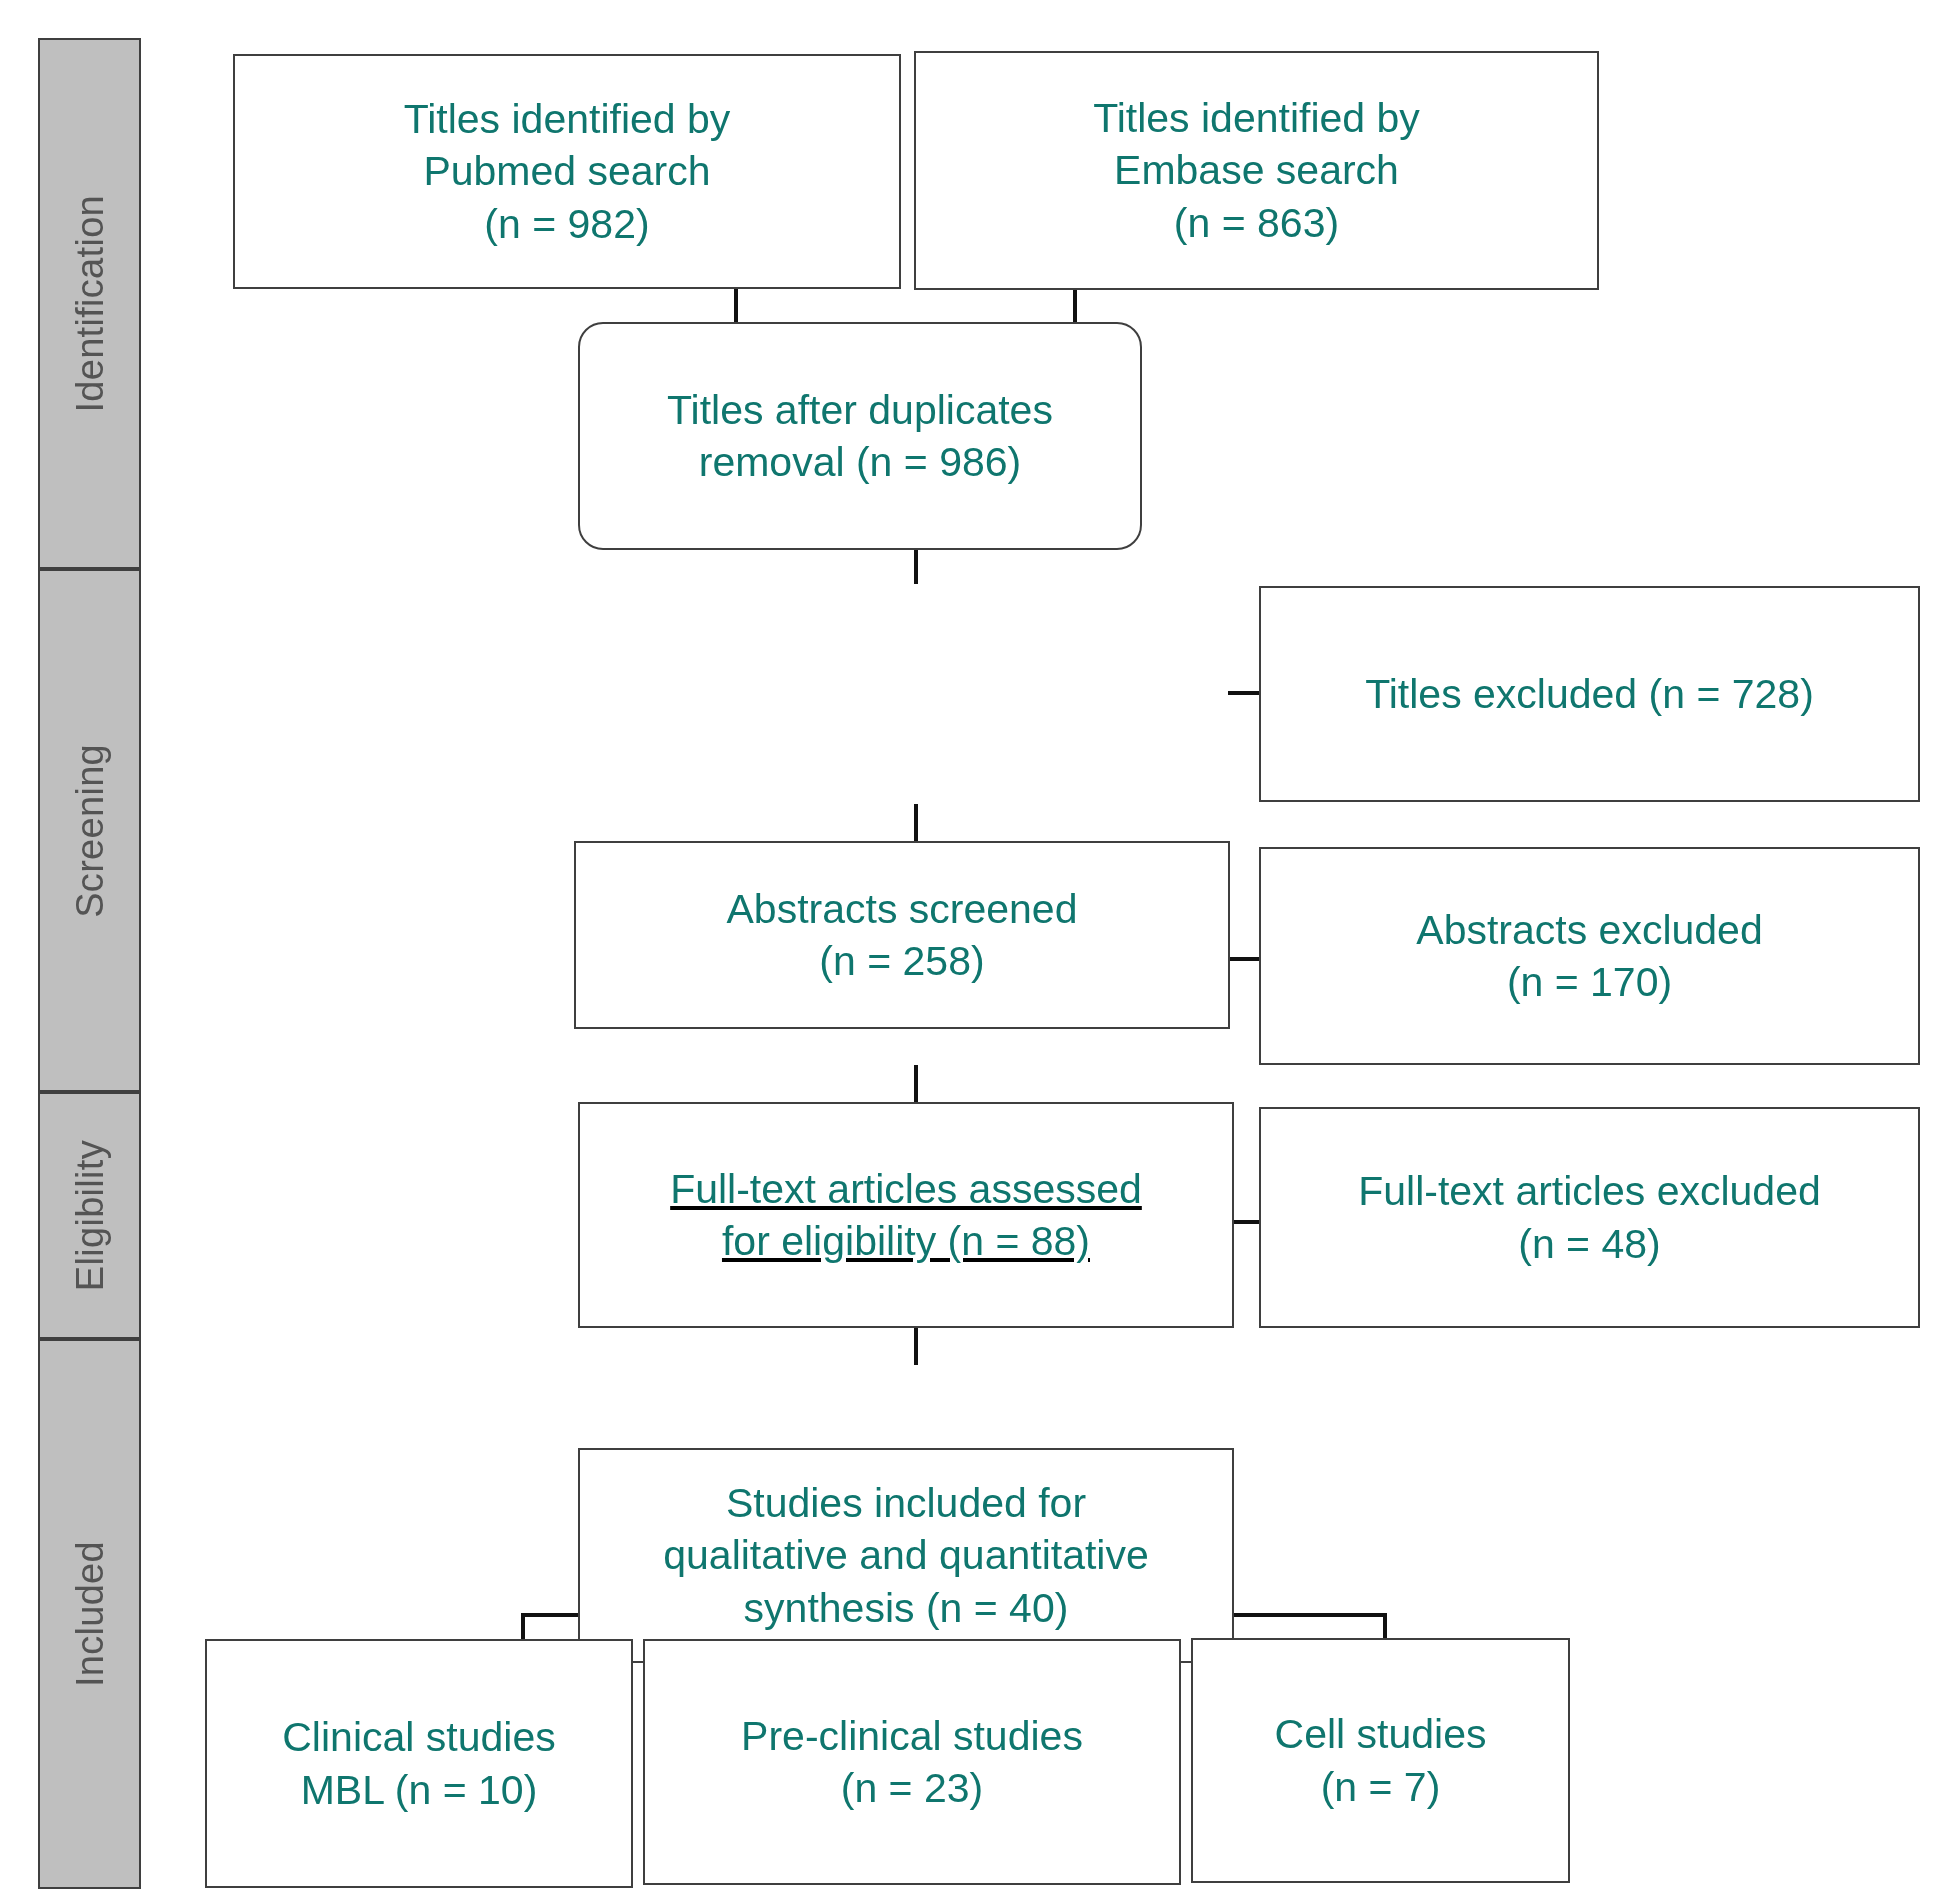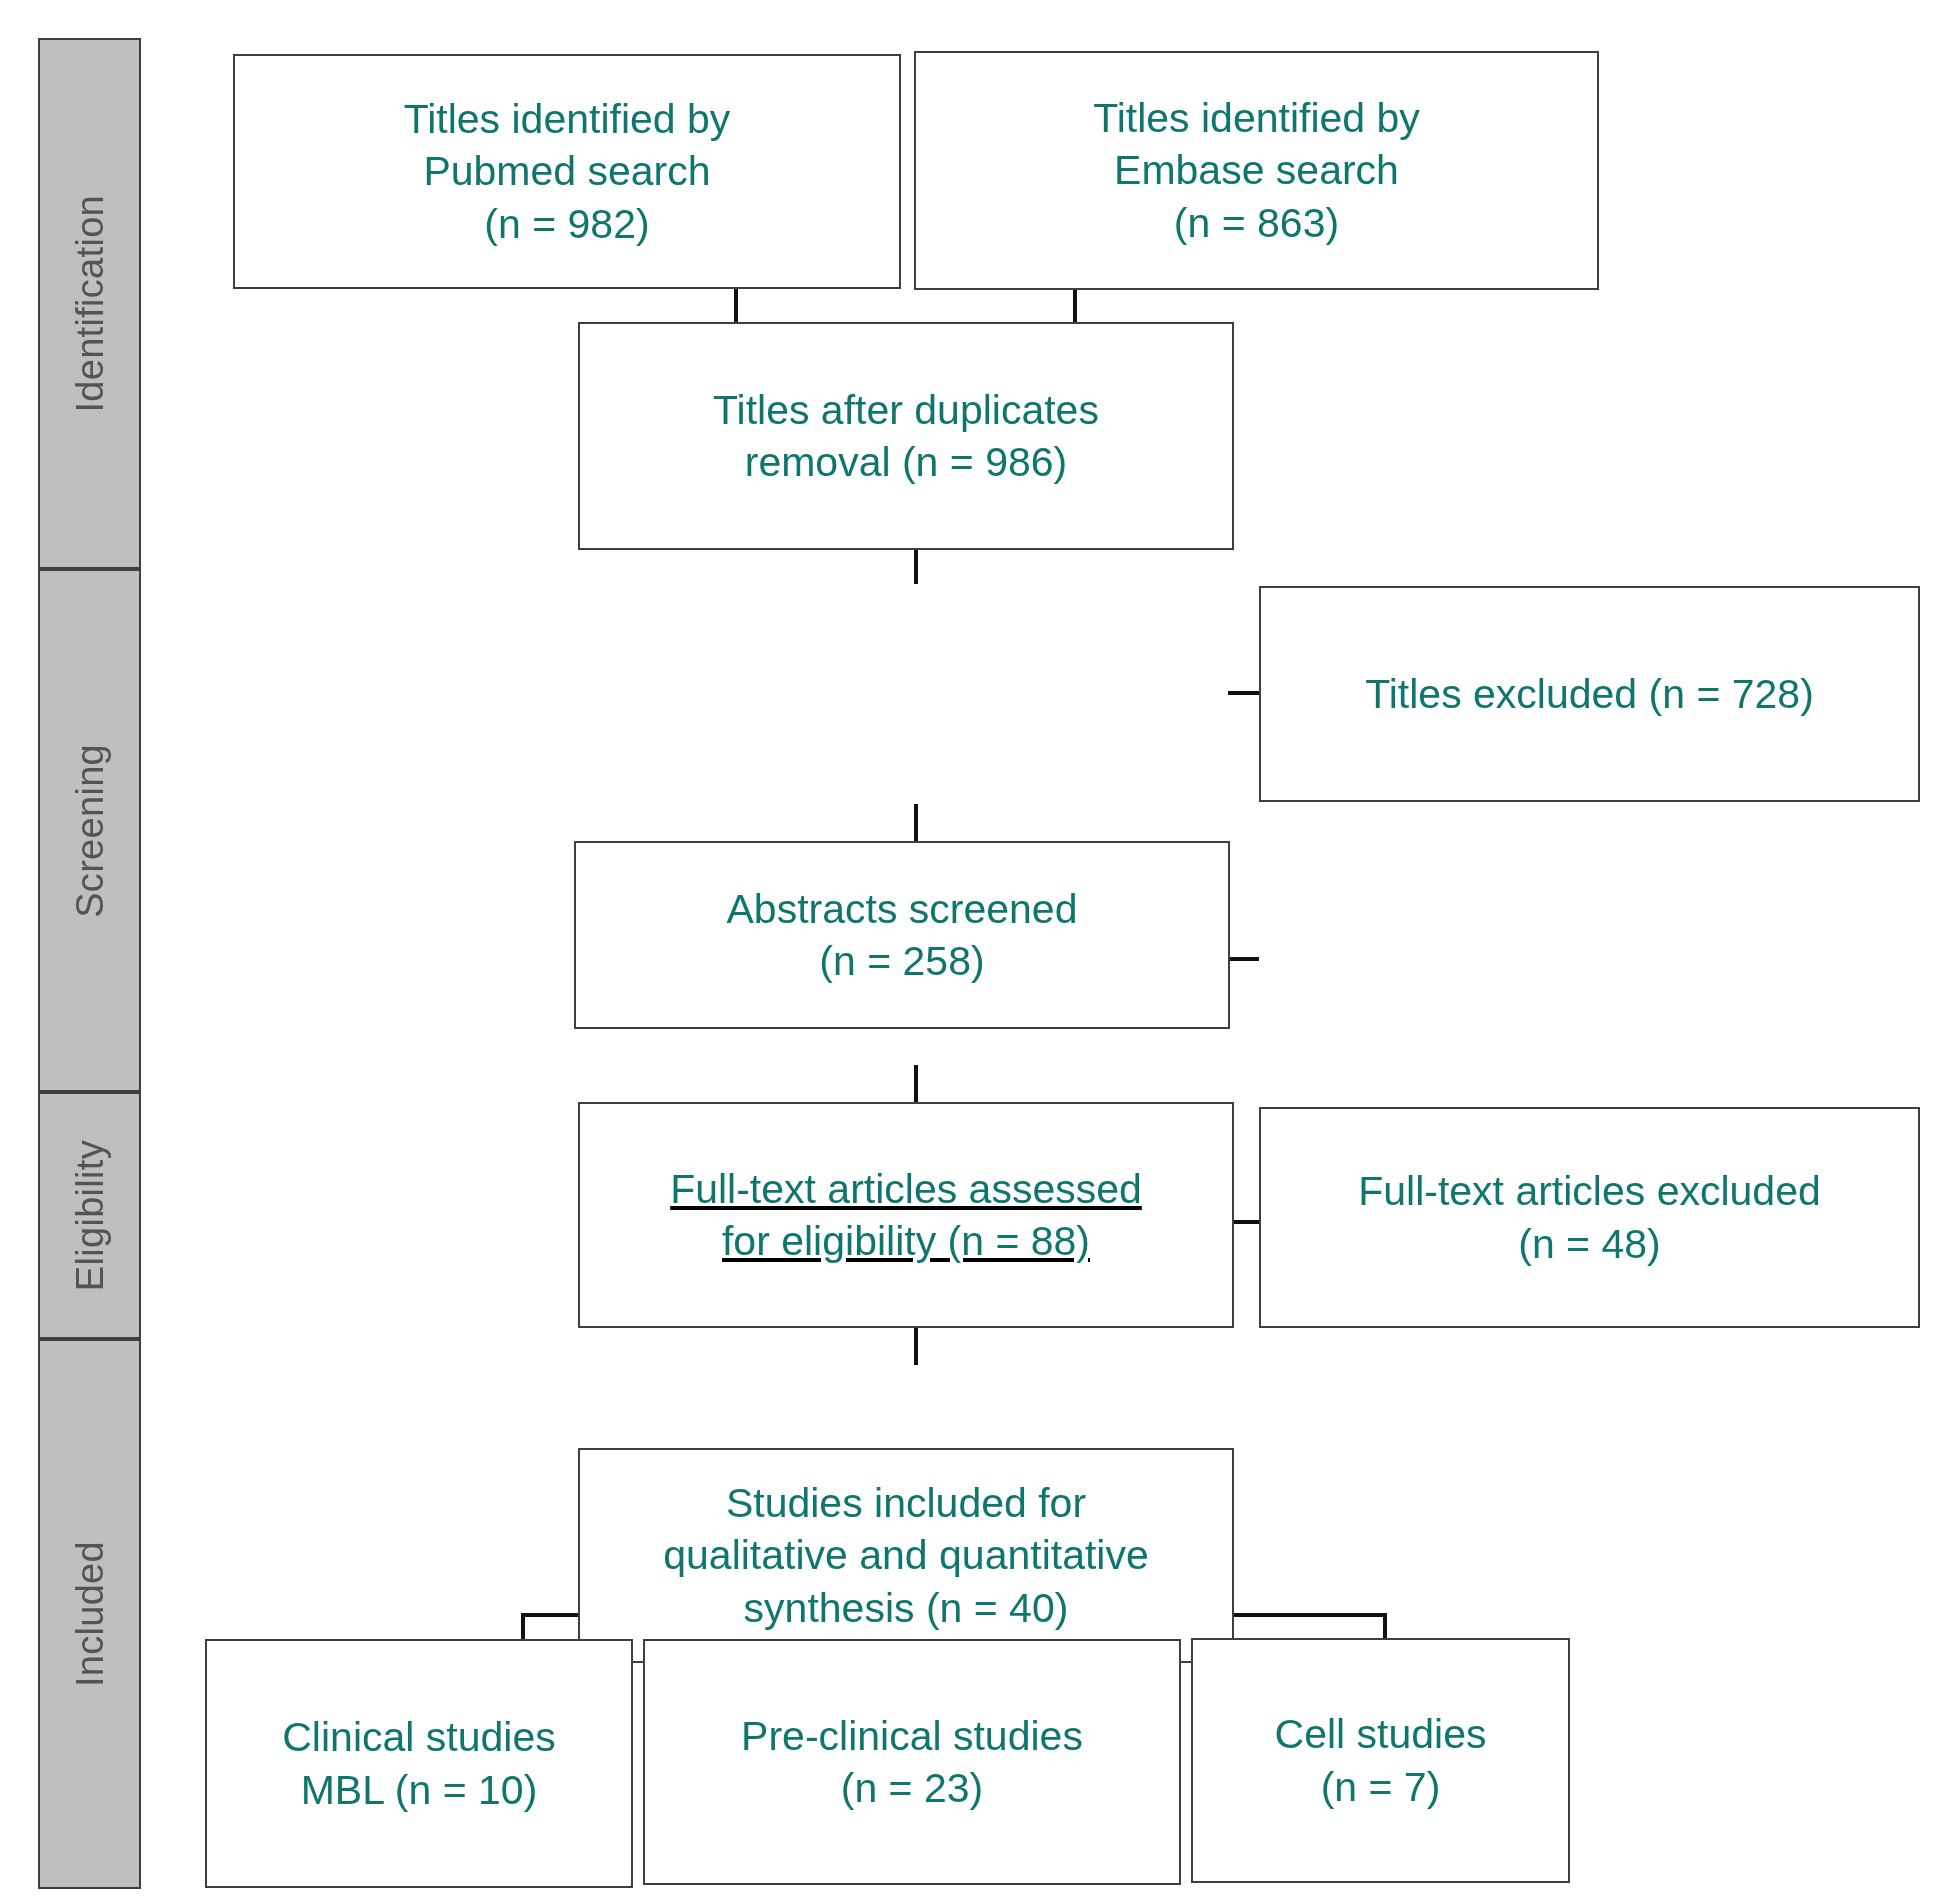--- a/index.html
+++ b/index.html
@@ -118,35 +118,39 @@
 Pubmed search
 (n = 982)</span>
   </div>
 
   <div class="flow-box" style="left:914px; top:51px; width:685px; height:239px;">
     <span class="box-text">Titles identified by
 Embase search
 (n = 863)</span>
   </div>
 
-  <div class="flow-box" style="left:578px; top:322px; width:656px; height:228px;">
+  <div class="flow-box" style="left:578px; top:322px; width:564px; height:228px;border-radius:25px;">
     <span class="box-text">Titles after duplicates
 removal (n = 986)</span>
   </div>
 
 
   <div class="flow-box" style="left:1259px; top:586px; width:661px; height:216px;">
     <span class="box-text">Titles excluded (n = 728)</span>
   </div>
 
   <div class="flow-box" style="left:558px; top:841px; width:656px; height:188px;margin-left:16px;">
     <span class="box-text">Abstracts screened
 (n = 258)</span>
   </div>
 
+  <div class="flow-box" style="left:1259px; top:847px; width:661px; height:218px;">
+    <span class="box-text">Abstracts excluded
+(n = 170)</span>
+  </div>
 
   <div class="flow-box" style="left:578px; top:1102px; width:656px; height:226px;text-decoration:underline;">
     <span class="box-text">Full-text articles assessed
 for eligibility (n = 88)</span>
   </div>
 
   <div class="flow-box" style="left:1259px; top:1107px; width:661px; height:221px;">
     <span class="box-text">Full-text articles excluded
 (n = 48)</span>
   </div>

